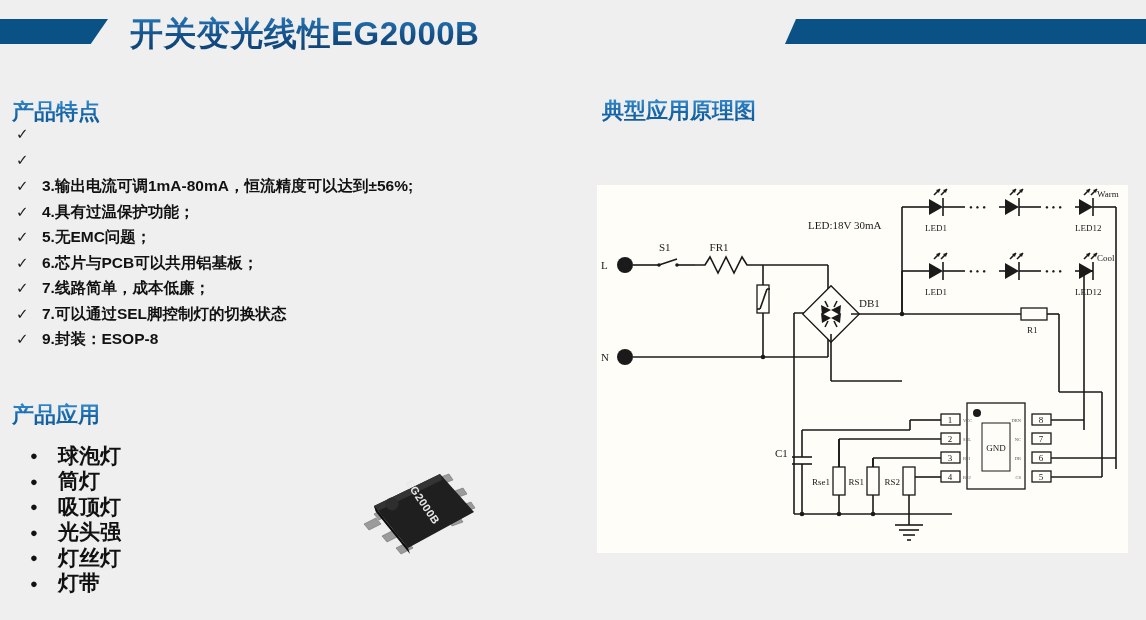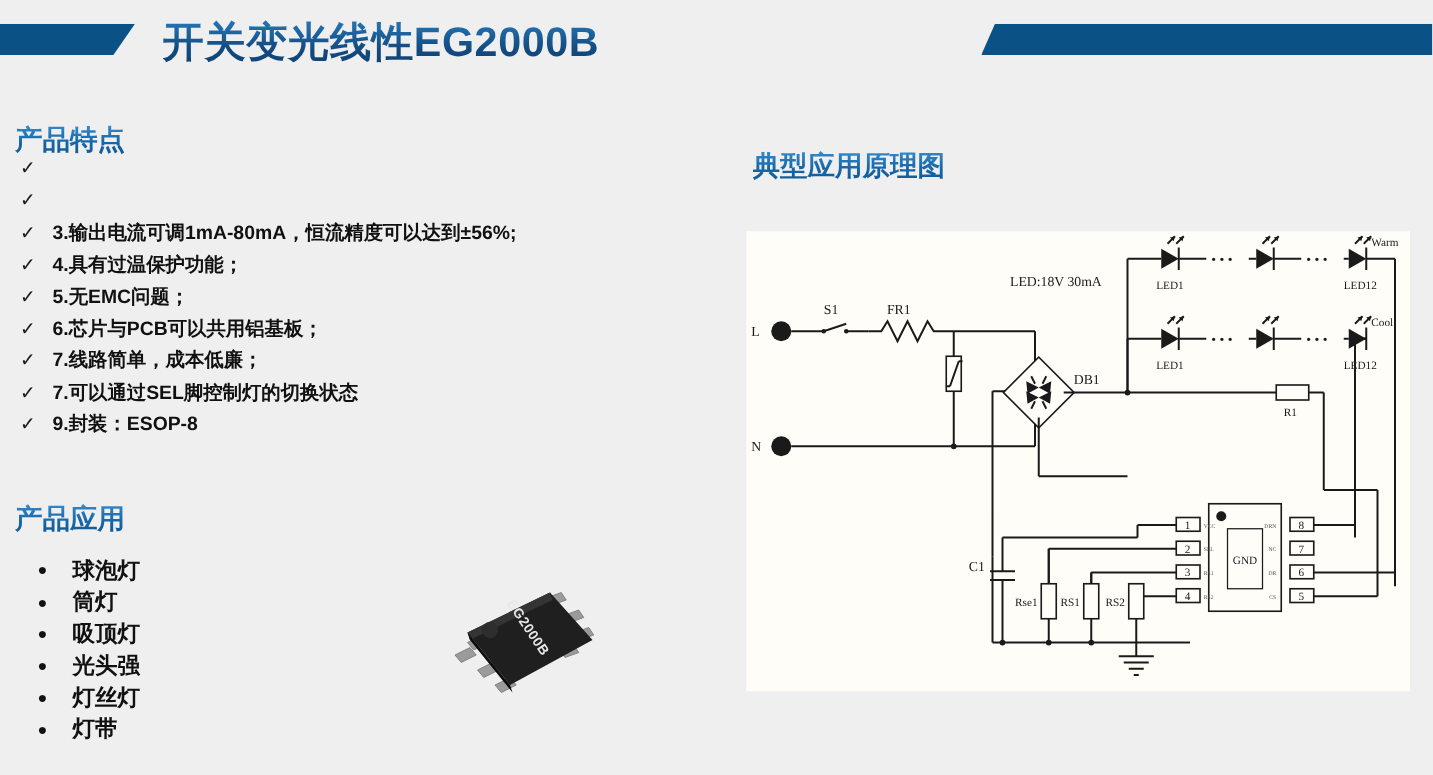--- a/index.html
+++ b/index.html
@@ -56,21 +56,21 @@
     font-weight: bold;
     color: #1a6fb5;
     background: linear-gradient(180deg, #3b93d4 0%, #1667aa 55%, #0f5590 100%);
     -webkit-background-clip: text;
     background-clip: text;
     -webkit-text-fill-color: transparent;
     white-space: nowrap;
   }
   #heading-features { left: 12px; top: 85px; margin-top: 12px; }
   #heading-apps     { left: 12px; top: 400px; }
-  #heading-schem    { left: 602px; top: 118px; }
+  #heading-schem    { left: 602px; top: 96px; }
 
   
   .feature-list {
     position: absolute;
     left: 14px; top: 125px;
     width: 560px;
   }
   .feature-row {
     display: flex;
     align-items: baseline;
@@ -103,21 +103,21 @@
     height: 25.5px;
   }
   .app-bullet {
     width: 28px;
     flex: 0 0 28px;
     font-size: 13px;
     color: #111;
     line-height: 1;
   }
   .app-text {
-    font-size: 18px;
+    font-size: 21px;
     font-weight: bold;
     color: #111111;
     white-space: nowrap;
   }
 
   
   .chip-photo {
     position: absolute;
     left: 352px; top: 462px;
     width: 130px; height: 105px;

